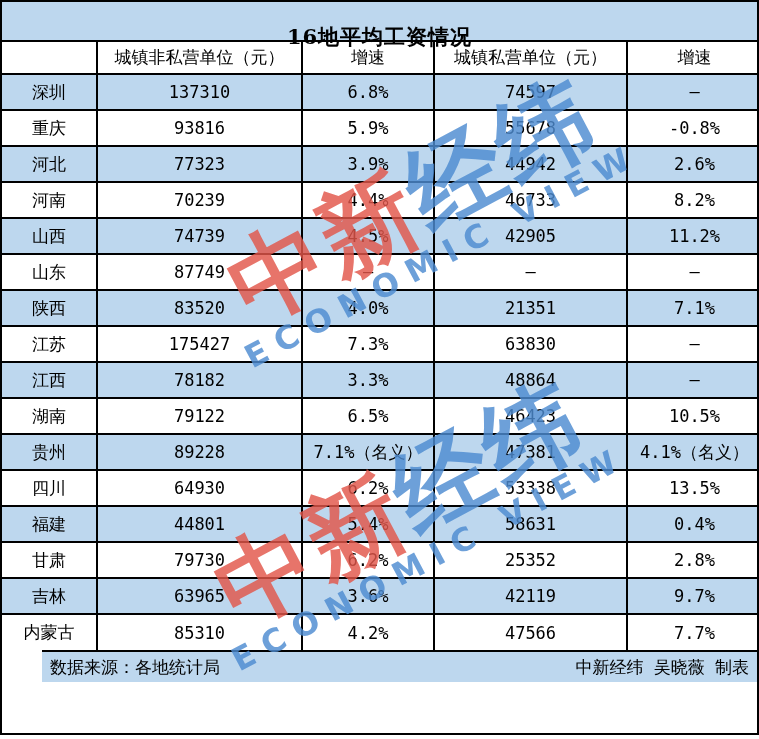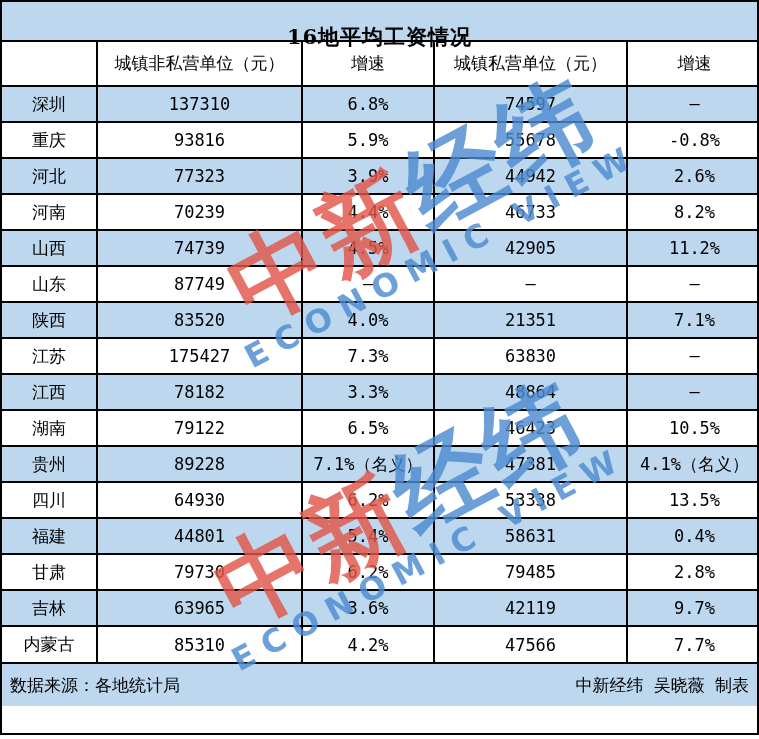--- a/index.html
+++ b/index.html
@@ -51,33 +51,34 @@
   col.c4 { width: 134px; }
   th, td {
     border: 2px solid var(--border);
     text-align: center;
     vertical-align: middle;
     font-weight: normal;
     font-size: 17px;
     overflow: hidden;
     white-space: nowrap;
   }
-  th { height: 44px; background: #ffffff; }
+  th { height: 32px; background: #ffffff; }
   td { height: 36px; background: #ffffff; }
   tr.band td { background: var(--band); margin-top: 23px; }
   table { border-style: hidden; } 
   .footer-bar {
-    height: 44px;
+    height: 32px;
     background: var(--band);
     border-top: 2px solid var(--border);
     display: flex;
     align-items: center;
     justify-content: space-between;
     padding: 15px 8px;
     font-size: 17px;
+    margin-left: 40px;
   }
   .watermark {
     position: absolute;
     transform: translate(-50%, -50%) rotate(-28deg);
     text-align: center;
     opacity: 0.82;
     pointer-events: none;
     white-space: nowrap;
     z-index: 5;
     line-height: 1;
@@ -216,21 +217,21 @@
           <td>福建</td>
           <td>44801</td>
           <td>5.4%</td>
           <td>58631</td>
           <td>0.4%</td>
         </tr>
         <tr>
           <td>甘肃</td>
           <td>79730</td>
           <td>6.2%</td>
-          <td>79485</td>
+          <td>25352</td>
           <td>2.8%</td>
         </tr>
         <tr class="band">
           <td>吉林</td>
           <td>63965</td>
           <td>3.6%</td>
           <td>42119</td>
           <td>9.7%</td>
         </tr>
         <tr>

